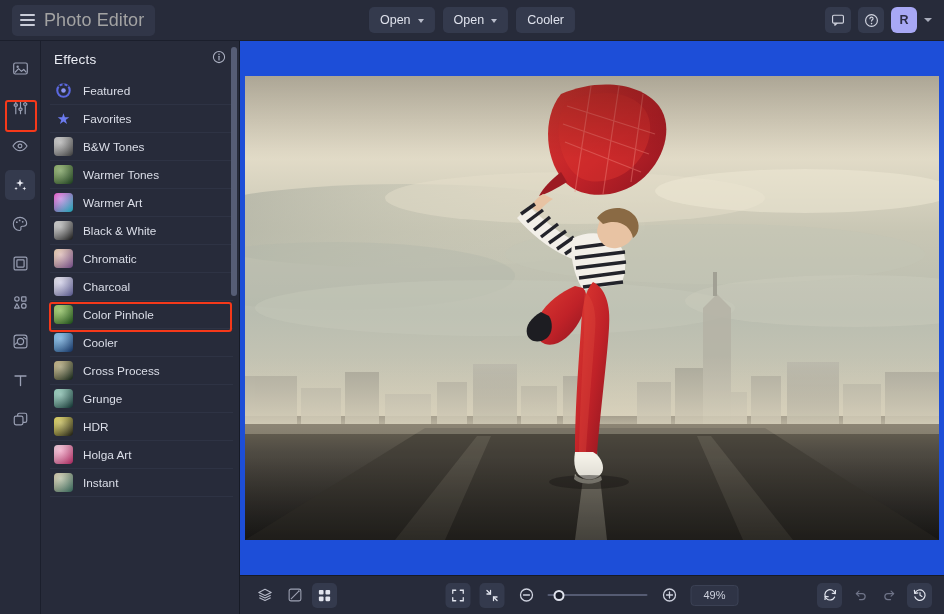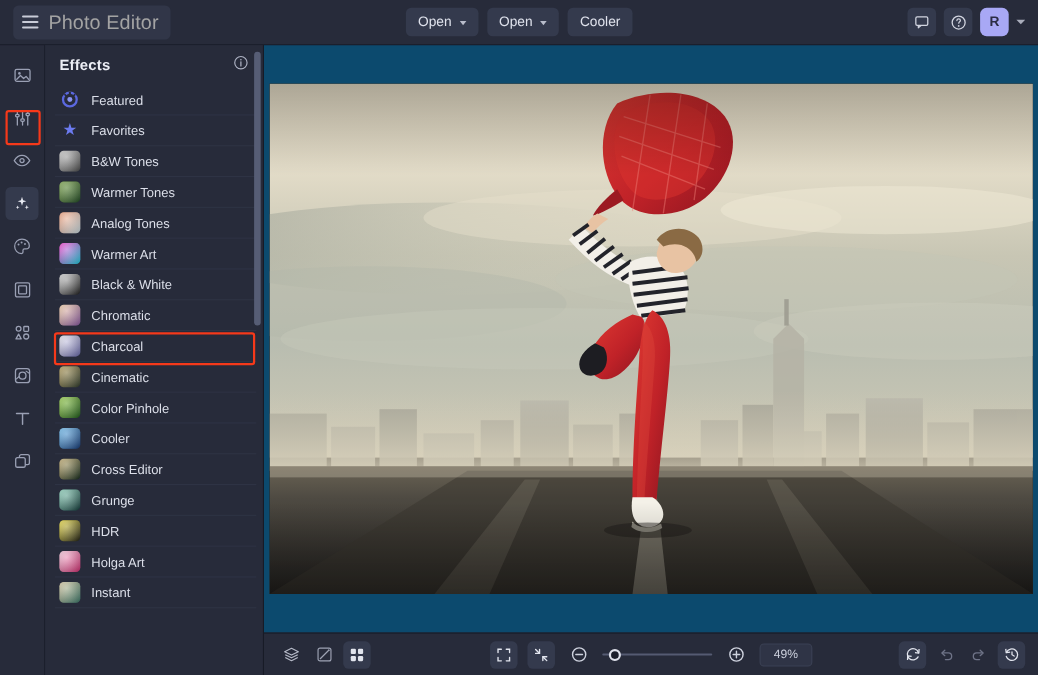--- a/index.html
+++ b/index.html
@@ -104,21 +104,21 @@
     background: #272b3a;
     display: flex; flex-direction: column;
     border-right: 1px solid #171b26;
     position: relative;
   }
   .panel-head {
     height: 36px; min-height: 36px;
     display: flex; align-items: center; justify-content: space-between;
     padding: 0 13px 0 13px;
   }
-  .panel-title { font-size: 13.5px; color: #eceef5; font-weight: bold; letter-spacing: .2px; }
+  .panel-title { font-size: 13.5px; color: #eceef5; font-weight: normal; letter-spacing: .2px; }
   .info-icon { cursor: pointer; }
   .list {
     flex: 1; overflow: hidden;
     padding: 0 6px 0 9px;
     position: relative;
   }
   .row {
     height: 28px;
     display: flex; align-items: center; gap: 10px;
     border-bottom: 1px solid #2e3344;
@@ -142,21 +142,21 @@
   .sbthumb {
     position: absolute; right: 2px; top: 6px;
     width: 6px; height: 249px;
     background: #565d75; border-radius: 3px;
     cursor: pointer;
   }
 
   
   .canvaswrap {
     flex: 1; display: flex; flex-direction: column;
-    background: #0c4a6e; min-width: 0;
+    background: #1d4ed8; min-width: 0;
   }
   .stage {
     flex: 1; display: flex; align-items: center; justify-content: center;
     position: relative; overflow: hidden;
   }
   .photo {
     width: 694px; height: 464px;
     position: relative; overflow: hidden;
     background: #25211c;
   }
@@ -372,26 +372,20 @@
             </span>
             <span class="rowlabel">B&amp;W Tones</span>
           </div>
           <div class="row">
             <span class="thumb" style="background: linear-gradient(135deg, rgb(126, 168, 75) 0%, rgb(30, 74, 33) 100%);">
               <span style="display: block; width: 100%; height: 100%; background: radial-gradient(circle at 35% 30%, rgba(255, 255, 255, 0.35), rgba(0, 0, 0, 0.25));"></span>
             </span>
             <span class="rowlabel">Warmer Tones</span>
           </div>
           <div class="row">
-            <span class="thumb" style="background: linear-gradient(135deg, rgb(244, 160, 122) 0%, rgb(207, 227, 234) 100%);">
-              <span style="display: block; width: 100%; height: 100%; background: radial-gradient(circle at 35% 30%, rgba(255, 255, 255, 0.35), rgba(0, 0, 0, 0.25));"></span>
-            </span>
-            <span class="rowlabel">Analog Tones</span>
-          </div>
-          <div class="row">
             <span class="thumb" style="background: linear-gradient(135deg, rgb(255, 59, 208) 0%, rgb(26, 214, 232) 100%);">
               <span style="display: block; width: 100%; height: 100%; background: radial-gradient(circle at 35% 30%, rgba(255, 255, 255, 0.35), rgba(0, 0, 0, 0.25));"></span>
             </span>
             <span class="rowlabel">Warmer Art</span>
           </div>
           <div class="row">
             <span class="thumb" style="background: linear-gradient(135deg, rgb(216, 216, 216) 0%, rgb(26, 26, 26) 100%);">
               <span style="display: block; width: 100%; height: 100%; background: radial-gradient(circle at 35% 30%, rgba(255, 255, 255, 0.35), rgba(0, 0, 0, 0.25));"></span>
             </span>
             <span class="rowlabel">Black &amp; White</span>
@@ -402,42 +396,36 @@
             </span>
             <span class="rowlabel">Chromatic</span>
           </div>
           <div class="row">
             <span class="thumb" style="background: linear-gradient(135deg, rgb(236, 234, 244) 0%, rgb(106, 106, 176) 100%);">
               <span style="display: block; width: 100%; height: 100%; background: radial-gradient(circle at 35% 30%, rgba(255, 255, 255, 0.35), rgba(0, 0, 0, 0.25));"></span>
             </span>
             <span class="rowlabel">Charcoal</span>
           </div>
           <div class="row">
-            <span class="thumb" style="background: linear-gradient(135deg, rgb(184, 160, 90) 0%, rgb(45, 58, 42) 100%);">
-              <span style="display: block; width: 100%; height: 100%; background: radial-gradient(circle at 35% 30%, rgba(255, 255, 255, 0.35), rgba(0, 0, 0, 0.25));"></span>
-            </span>
-            <span class="rowlabel">Cinematic</span>
-          </div>
-          <div class="row">
             <span class="thumb" style="background: linear-gradient(135deg, rgb(154, 210, 74) 0%, rgb(28, 92, 24) 100%);">
               <span style="display: block; width: 100%; height: 100%; background: radial-gradient(circle at 35% 30%, rgba(255, 255, 255, 0.35), rgba(0, 0, 0, 0.25));"></span>
             </span>
             <span class="rowlabel">Color Pinhole</span>
           </div>
           <div class="row">
             <span class="thumb" style="background: linear-gradient(135deg, rgb(111, 192, 245) 0%, rgb(18, 58, 122) 100%);">
               <span style="display: block; width: 100%; height: 100%; background: radial-gradient(circle at 35% 30%, rgba(255, 255, 255, 0.35), rgba(0, 0, 0, 0.25));"></span>
             </span>
             <span class="rowlabel">Cooler</span>
           </div>
           <div class="row">
             <span class="thumb" style="background: linear-gradient(135deg, rgb(200, 176, 112) 0%, rgb(16, 40, 24) 100%);">
               <span style="display: block; width: 100%; height: 100%; background: radial-gradient(circle at 35% 30%, rgba(255, 255, 255, 0.35), rgba(0, 0, 0, 0.25));"></span>
             </span>
-            <span class="rowlabel">Cross Editor</span>
+            <span class="rowlabel">Cross Process</span>
           </div>
           <div class="row">
             <span class="thumb" style="background: linear-gradient(135deg, rgb(143, 216, 192) 0%, rgb(14, 58, 56) 100%);">
               <span style="display: block; width: 100%; height: 100%; background: radial-gradient(circle at 35% 30%, rgba(255, 255, 255, 0.35), rgba(0, 0, 0, 0.25));"></span>
             </span>
             <span class="rowlabel">Grunge</span>
           </div>
           <div class="row">
             <span class="thumb" style="background: linear-gradient(135deg, rgb(240, 224, 64) 0%, rgb(28, 28, 16) 100%);">
               <span style="display: block; width: 100%; height: 100%; background: radial-gradient(circle at 35% 30%, rgba(255, 255, 255, 0.35), rgba(0, 0, 0, 0.25));"></span>

